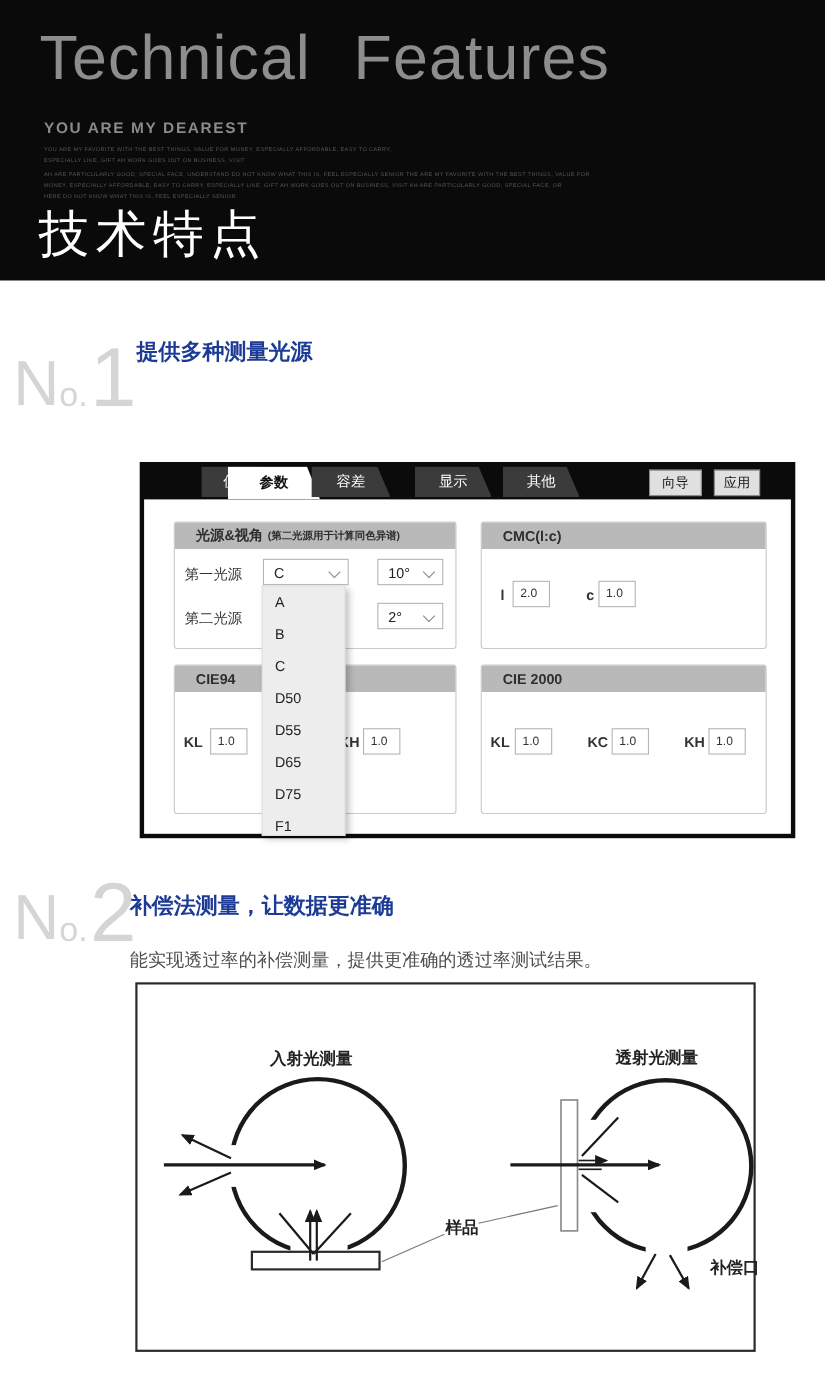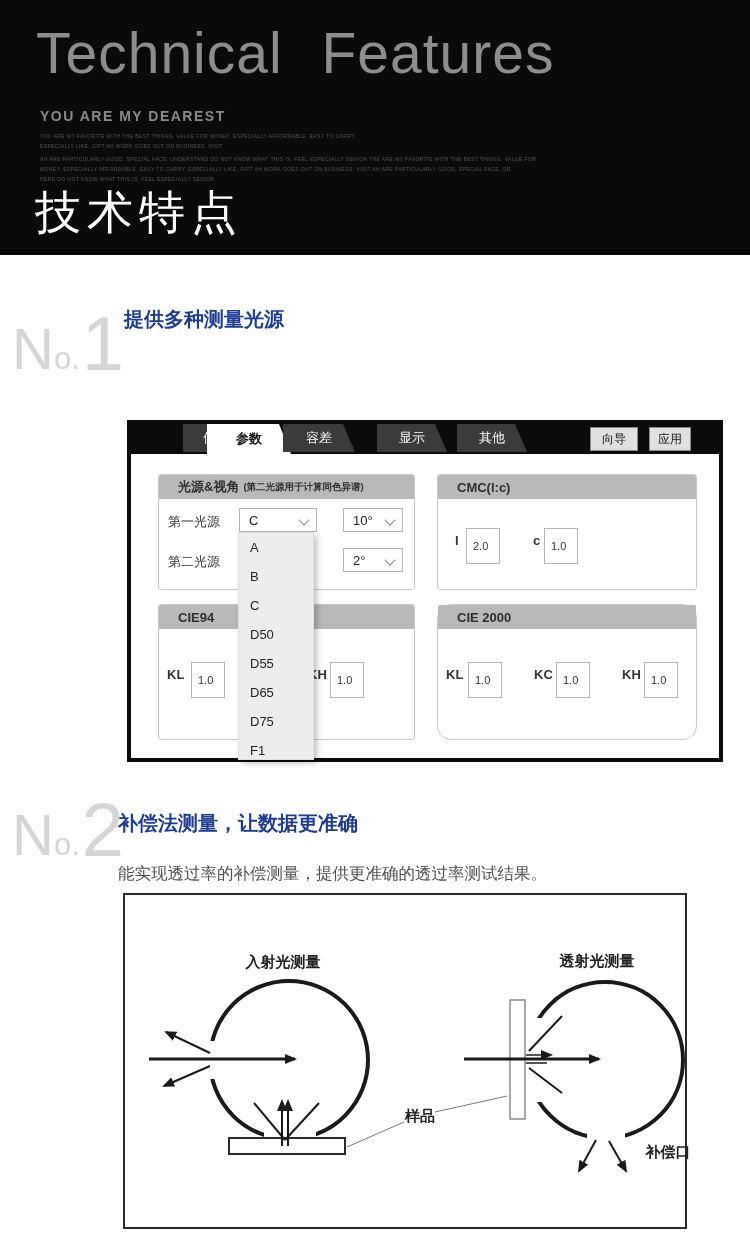--- a/index.html
+++ b/index.html
@@ -38,21 +38,21 @@
   .panel{position:absolute;border:1px solid #c9c9c9;background:#fff;box-sizing:border-box;border-radius:3px;}
   .panel-header{height:24px;background:#b9b9b9;display:flex;align-items:center;padding-left:19px;
        font-size:13px;font-weight:700;color:#2e2e2e;border-radius:2px 2px 0 0;}
   .panel-header .note{font-size:9.5px;font-weight:600;margin-left:4px;}
   .row-label{position:absolute;font-size:13px;color:#333;}
   .combo{position:absolute;border:1px solid #b5b5b5;background:#fff;font-size:13px;color:#222;
        display:flex;align-items:center;padding-left:9px;box-sizing:border-box;}
   .chev{position:absolute;right:8px;top:7px;width:7px;height:7px;border-right:1.5px solid #8a8a8a;
        border-bottom:1.5px solid #8a8a8a;transform:rotate(45deg);}
   .field-label{position:absolute;font-size:13px;font-weight:700;color:#333;}
-  .field{position:absolute;width:34px;height:36px;border:1px solid #b5b5b5;font-size:11px;color:#333;
+  .field{position:absolute;width:34px;height:24px;border:1px solid #b5b5b5;font-size:11px;color:#333;
        padding:0 0 0 6px;box-sizing:border-box;background:#fff;font-family:"Liberation Sans",sans-serif;}
   .dropdown{position:absolute;left:107px;top:78px;width:74px;height:226px;background:#ededed;
        border:1px solid #e0e0e0;box-shadow:3px 3px 6px rgba(0,0,0,.25);overflow:hidden;z-index:5;}
   .option{height:29px;line-height:29px;padding-left:11px;font-size:13px;color:#222;}
 
   
   .diagram{position:absolute;left:123px;top:893px;width:564px;height:336px;border:2px solid #2a2a2a;
        background:#fff;box-sizing:border-box;}
   .diagram svg text{font-family:"Liberation Serif",serif;font-weight:700;font-size:15px;fill:#222;}
 </style>
@@ -126,21 +126,21 @@
       <div class="panel" style="left:27px;top:150px;width:257px;height:136px;">
         <div class="panel-header">
           <span>CIE94</span>
         </div>
         <span class="field-label" style="left:8px;top:62px;">KL</span>
         <input class="field" style="left: 32px; top: 57px;" value="1.0">
         <span class="field-label" style="left:149px;top:62px;">KH</span>
         <input class="field" style="left: 171px; top: 57px;" value="1.0">
       </div>
 
-      <div class="panel" style="left:306px;top:150px;width:260px;height:136px;border-radius:14px;">
+      <div class="panel" style="left:306px;top:150px;width:260px;height:136px;">
         <div class="panel-header">
           <span>CIE 2000</span>
         </div>
         <span class="field-label" style="left:8px;top:62px;">KL</span>
         <input class="field" style="left: 30px; top: 57px;" value="1.0">
         <span class="field-label" style="left:96px;top:62px;">KC</span>
         <input class="field" style="left: 118px; top: 57px;" value="1.0">
         <span class="field-label" style="left:184px;top:62px;">KH</span>
         <input class="field" style="left: 206px; top: 57px;" value="1.0">
       </div>

